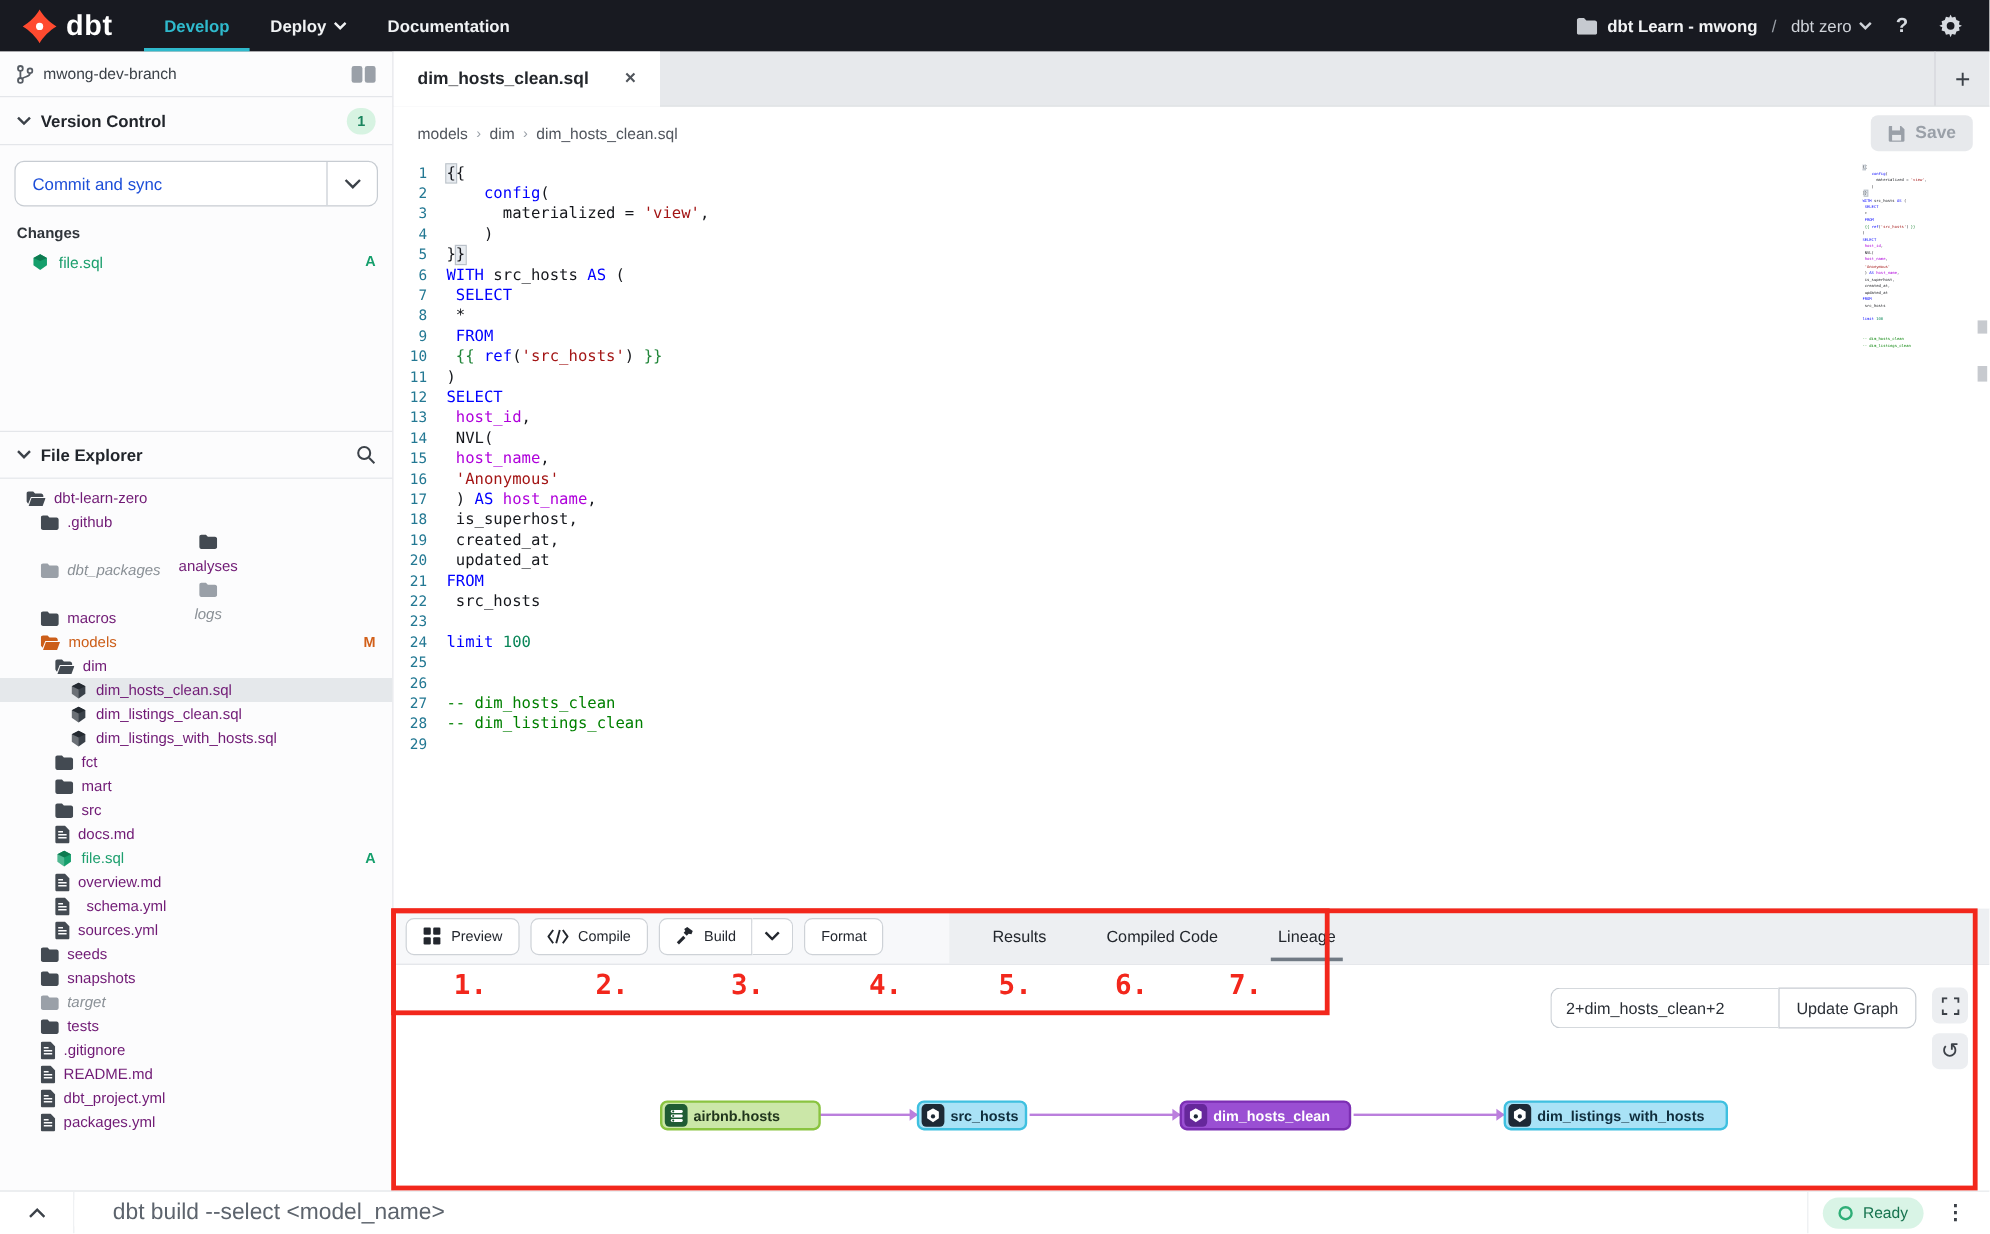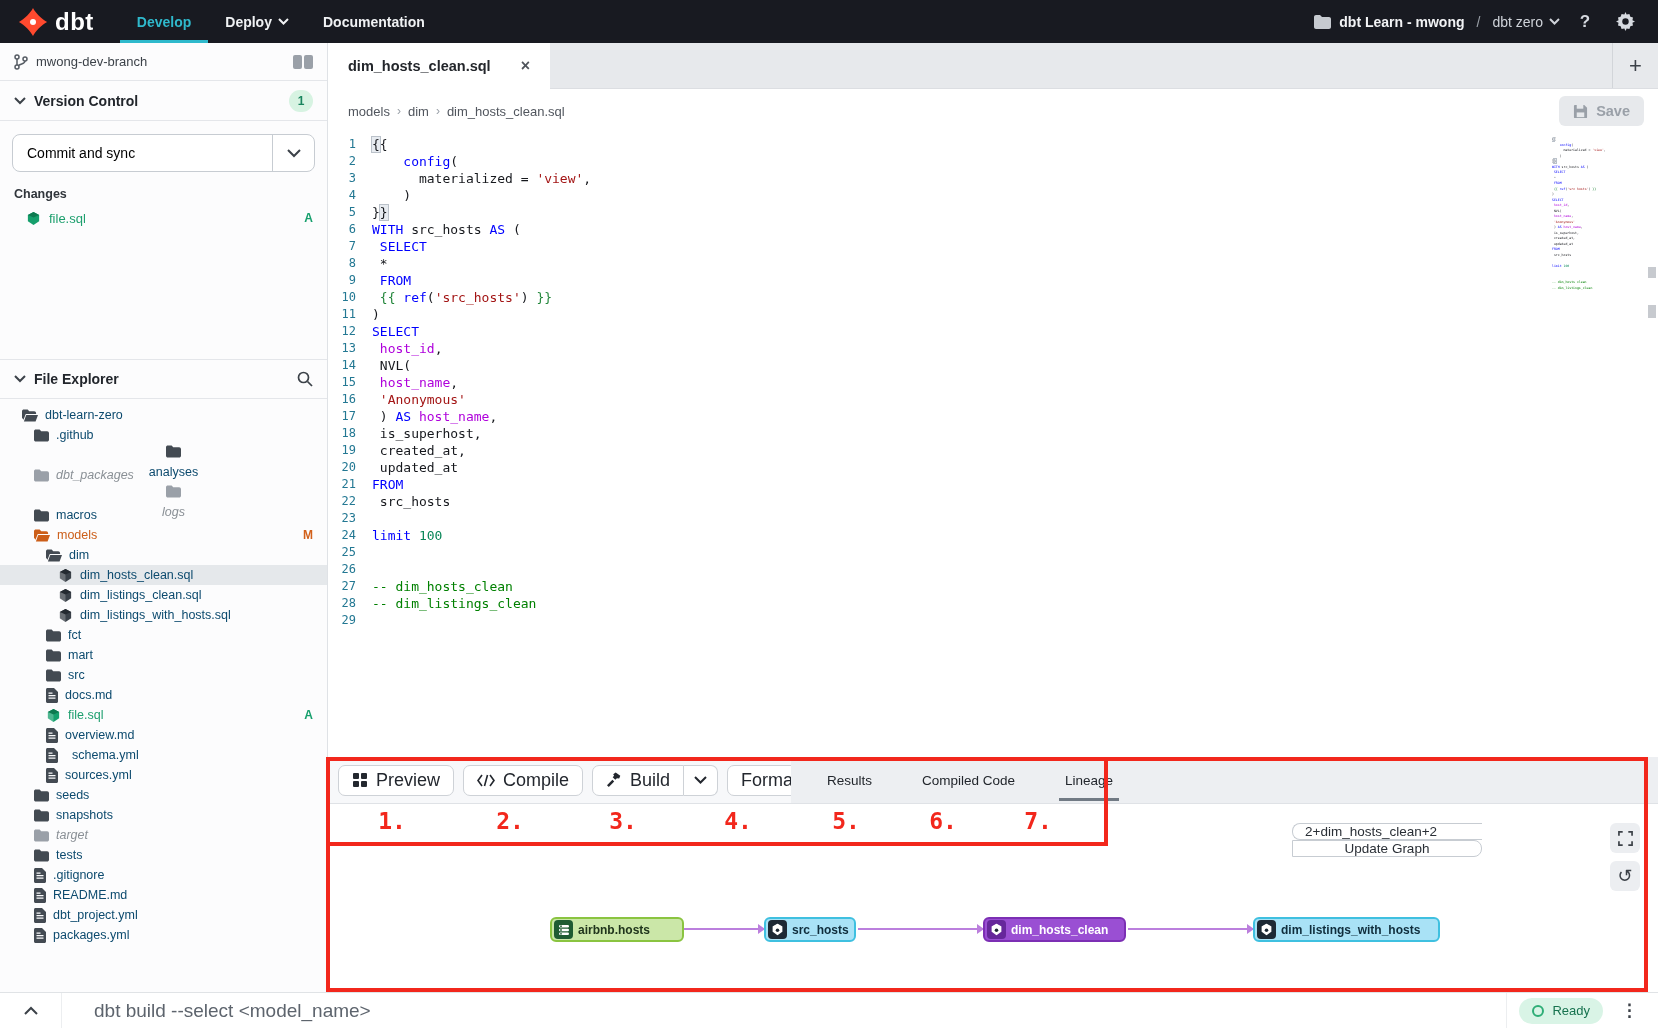--- a/index.html
+++ b/index.html
@@ -29,32 +29,32 @@
   .sidebar { width:328px; flex:none; background:#fcfcfd; border-right:1px solid #dfe2e6; display:flex; flex-direction:column; font-size:13px; }
   .branch-row { height:38px; flex:none; display:flex; align-items:center; gap:8px; padding:0 14px; border-bottom:1px solid #e4e6ea; color:#3c4249; }
   .branch-name { font-size:13px; }
   .panes-icon { margin-left:auto; display:flex; gap:2px; }
   .panes-icon i { width:9px; height:14px; background:#9aa0a8; border-radius:2px; display:block; }
   .vc-header, .fe-header { height:40px; flex:none; display:flex; align-items:center; gap:8px; padding:0 14px; border-bottom:1px solid #e4e6ea; }
   .sec-title { font-weight:bold; font-size:14px; color:#22262c; }
   .vc-badge { margin-left:auto; background:#d7f3e2; color:#19855e; font-size:12px; font-weight:bold; width:24px; height:22px; border-radius:11px; display:flex; align-items:center; justify-content:center; }
   .commit-wrap { padding:13px 12px; flex:none; }
   .commit-btn { display:flex; width:100%; height:38px; background:#fff; border:1px solid #c7ccd2; border-radius:8px; overflow:hidden; cursor:pointer; }
-  .commit-label { flex:1; display:flex; align-items:center; padding-left:14px; font-size:14px; color:#000000;text-align:right; }
+  .commit-label { flex:1; display:flex; align-items:center; padding-left:14px; font-size:14px; color:#1d4ed8;text-align:right; }
   .commit-caret { width:42px; border-left:1px solid #c7ccd2; display:flex; align-items:center; justify-content:center; }
   .changes-label { padding:2px 14px 6px; font-size:12.5px; font-weight:bold; color:#30353b; flex:none; }
   .change-row { height:22px; display:flex; align-items:center; gap:8px; padding:0 14px 0 26px; flex:none; cursor:pointer; }
   .change-name { color:#1d9f6e; }
   .badge-letter { margin-left:auto; font-size:12px; font-weight:bold; }
   .badge-A { color:#159f6c; } .badge-M { color:#d2601a; }
   .vc-filler { height:130px; flex:none; }
   .fe-header { border-top:1px solid #e4e6ea; }
   .fe-search { margin-left:auto; display:flex; cursor:pointer; }
   .tree { flex:1; overflow:hidden; padding-top:6px; }
-  .tree-row { height:20px; display:flex; align-items:center; gap:7px; padding-right:14px; cursor:pointer; color:#0c4a6e; font-size:12.5px; }
+  .tree-row { height:20px; display:flex; align-items:center; gap:7px; padding-right:14px; cursor:pointer; color:#701a75; font-size:12.5px; }
   .tree-row.selected { background:#e5e8eb; }
   .tree-row.muted { color:#8a9096; font-style:italic; }
   .tree-row.orange { color:#cc5e19; }
   .tree-row.green { color:#1d9f6e; }
   .tree-row .ticon { display:flex; flex:none; }
 
   
   .main { flex:1; display:flex; flex-direction:column; min-width:0; }
   .tabbar { height:46px; flex:none; background:#e7e9ec; display:flex; align-items:stretch; border-bottom:1px solid #dcdee2; }
   .tab { width:222px; background:#fff; display:flex; align-items:center; padding:0 16px 0 20px; font-size:14.5px; font-weight:bold; color:#23262b; margin-bottom:-1px; cursor:pointer; }
@@ -77,29 +77,29 @@
   .ct { color:#16181d; }
   .minimap { position:absolute; top:4px; right:16px; width:90px; overflow:hidden; cursor:pointer; }
   .minimap .cl { height:5.5px; line-height:5.5px; font-size:3.2px; }
   .vscroll { position:absolute; right:1px; top:0; bottom:0; width:9px; }
   .vscroll i { position:absolute; left:0; width:8px; background:#c7cacf; display:block; }
 
   
   .toolbar { height:46px; flex:none; display:flex; align-items:stretch; }
   .tb-left { width:463px; flex:none; background:#f7f8fa; display:flex; align-items:center; gap:9px; padding-left:10px; }
   .tb-right { flex:1; background:#edeff2; display:flex; align-items:center; gap:46px; padding-left:34px; }
-  .tbtn { height:31px; background:#fff; border:1px solid #ced2d7; border-radius:7px; display:flex; align-items:center; gap:8px; padding:0 13px; font-size:18px; color:#23272e; cursor:pointer; font-family:inherit; }
+  .tbtn { height:31px; background:#fff; border:1px solid #ced2d7; border-radius:7px; display:flex; align-items:center; gap:8px; padding:0 13px; font-size:12px; color:#23272e; cursor:pointer; font-family:inherit; }
   .tbtn-group { display:flex; height:31px; }
   .tbtn-group .tbtn { border-radius:7px 0 0 7px; }
   .tbtn-caret { width:34px; background:#fff; border:1px solid #ced2d7; border-left:none; border-radius:0 7px 7px 0; display:flex; align-items:center; justify-content:center; cursor:pointer; }
   .ptab { position:relative; font-size:13.5px; color:#22262c; cursor:pointer; padding:6px 2px; }
   .ptab.active::after { content:""; position:absolute; left:-4px; right:-4px; bottom:-7px; height:3px; background:#717a84; }
 
   .lineage { flex:none; height:189px; position:relative; background:#fff; border-top:1px solid #dfe2e6; }
-  .sel-group { position:absolute; left:964px; top:19px; height:34px; display:flex;flex-direction:column; }
+  .sel-group { position:absolute; left:964px; top:19px; height:44px; display:flex; }
   .sel-input { width:190px; height:34px; border:1px solid #c7ccd2; border-right:none; border-radius:8px 0 0 8px; padding:0 12px; font-size:13.5px; color:#2a2f36; font-family:inherit; background:#fff; }
   .sel-btn { height:34px; border:1px solid #c7ccd2; border-radius:0 8px 8px 0; background:#fff; font-size:13.5px; color:#2a2f36; padding:0 14px; cursor:pointer; font-family:inherit; }
   .gicon { position:absolute; left:1282px; width:30px; height:30px; background:#eceef1; border-radius:6px; display:flex; align-items:center; justify-content:center; color:#3c4148; cursor:pointer; font-size:16px; }
   .gicon.fs { top:19px; } .gicon.rs { top:57px; font-size:18px; }
 
   .node { position:absolute; top:113px; height:25px; display:flex; align-items:center; gap:5px; border-radius:6px; border:2px solid; padding:2px 8px 2px 2px; font-size:12px; font-weight:bold; cursor:pointer; }
   .node .nicon { width:19px; height:19px; border-radius:4px; display:flex; align-items:center; justify-content:center; flex:none; }
   .node.green { background:#cbe7a8; border-color:#8ac440; color:#20351c; }
   .node.green .nicon { background:#1f5c33; }
   .node.blue { background:#a9e2f6; border-color:#3fc0e0; color:#0f2d3c; }

